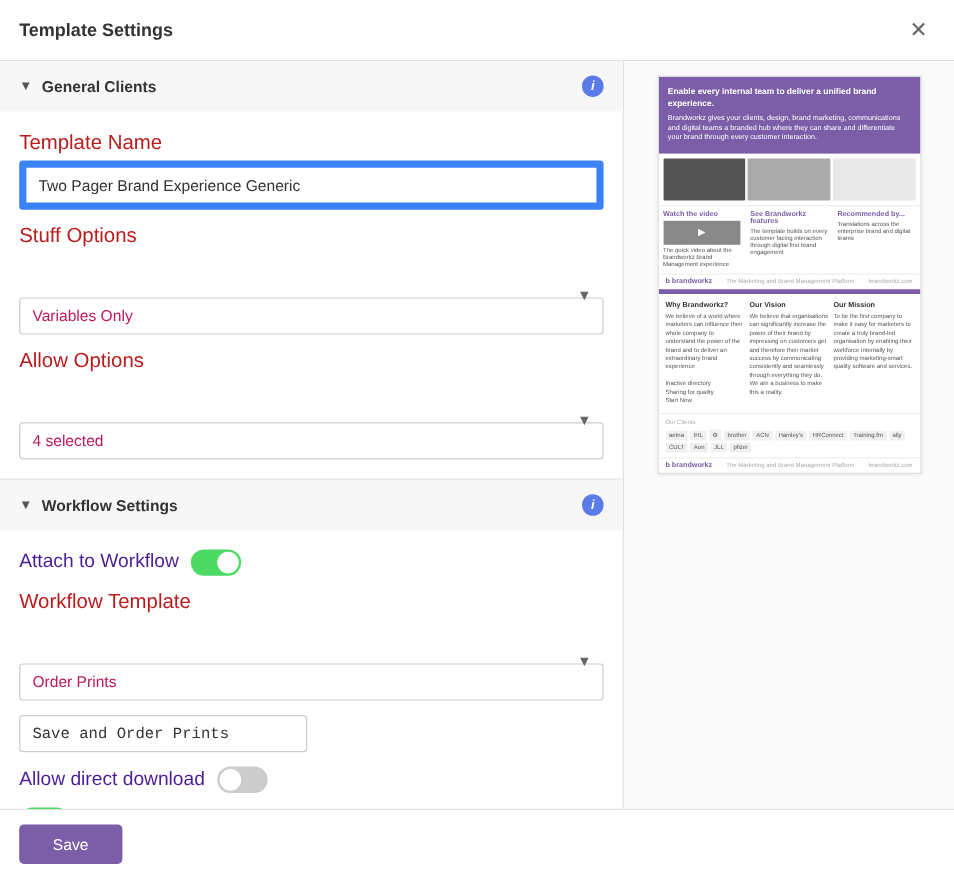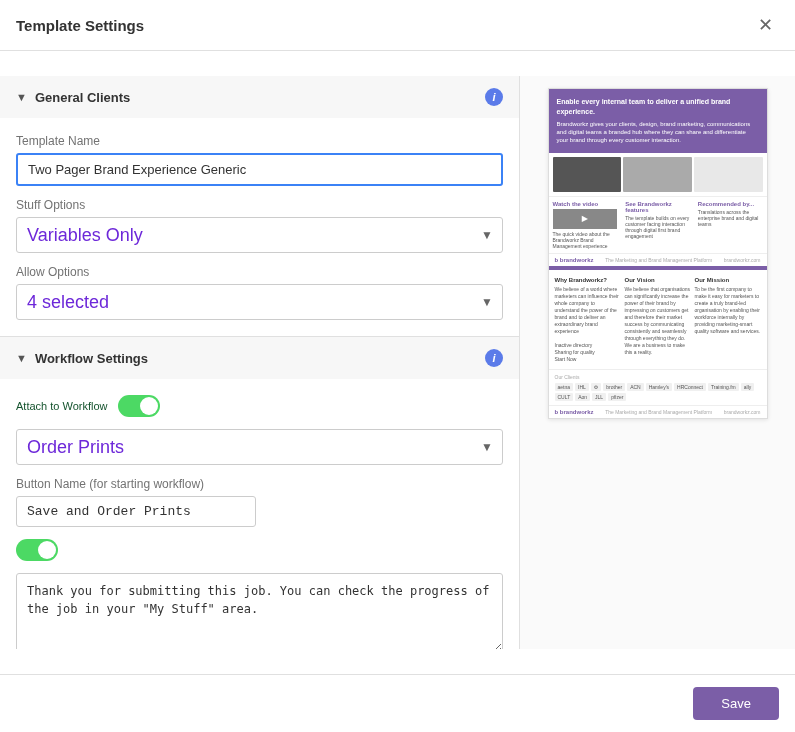--- a/index.html
+++ b/index.html
@@ -14,21 +14,20 @@
       align-items: center;
       justify-content: center;
     }
     .modal {
       width: 795px;
       height: 732px;
       background: #fff;
       display: flex;
       flex-direction: column;
       box-shadow: 0 2px 20px rgba(0,0,0,0.3);
-      gap: 25px;
     }
     .modal-header {
       display: flex;
       align-items: center;
       justify-content: space-between;
       padding: 14px 16px;
       border-bottom: 1px solid #e0e0e0;
       background: #fff;
       flex-shrink: 0;
     }
@@ -104,65 +103,66 @@
       font-weight: bold;
       cursor: pointer;
     }
     .section-body {
       padding: 16px;
       display: flex;
       flex-direction: column;
       gap: 12px;
     }
     .field-label {
-      font-size: 12px;
-      color: #737373;
+      font-size: 17px;
+      color: #b91c1c;
       margin-bottom: 5px;
     }
     .text-input {
       width: 100%;
       padding: 7px 10px;
-      border: 2px solid #3b82f6;
+      border: 6px solid #3b82f6;
       border-radius: 3px;
       font-size: 13px;
       color: #333;
       outline: none;
     }
     .select-wrapper {
       position: relative;
     }
     .select-input {
       width: 100%;
       padding: 7px 30px 7px 10px;
       border: 1px solid #ccc;
       border-radius: 3px;
-      font-size: 18px;
-      color: #6d28d9;
+      font-size: 13px;
+      color: #be185d;
       appearance: none;
       background: #fff;
       cursor: pointer;
       outline: none;
+      margin-top: 36px;
     }
     .select-arrow {
       position: absolute;
       right: 10px;
       top: 50%;
       transform: translateY(-50%);
       pointer-events: none;
       color: #666;
       font-size: 12px;
     }
     .toggle-row {
       display: flex;
       align-items: center;
       gap: 10px;
     }
     .toggle-label {
-      font-size: 11px;
-      color: #14532d;
+      font-size: 16px;
+      color: #4c1d95;
     }
     .toggle {
       position: relative;
       width: 42px;
       height: 22px;
       flex-shrink: 0;
     }
     .toggle input {
       opacity: 0;
       width: 0;
@@ -212,21 +212,20 @@
       border-radius: 3px;
       font-size: 12px;
       color: #333;
       resize: vertical;
       min-height: 80px;
       line-height: 1.5;
       outline: none;
     }
     .modal-footer {
       display: flex;
-      justify-content: flex-end;
       padding: 12px 16px;
       border-top: 1px solid #e0e0e0;
       background: #fff;
       flex-shrink: 0;
     }
     .save-btn {
       background: #7b5ea7;
       color: #fff;
       border: none;
       border-radius: 4px;
@@ -422,35 +421,42 @@
 
           <div class="toggle-row">
             <span class="toggle-label">Attach to Workflow</span>
             <label class="toggle toggle-on">
               <input type="checkbox" checked="" style="">
               <span class="toggle-slider"></span>
             </label>
           </div>
 
           <div>
+            <div class="field-label">Workflow Template</div>
             <div class="select-wrapper">
               <select class="select-input">
                 <option selected="">Order Prints</option>
                 <option>Digital Download</option>
                 <option>Email Send</option>
               </select>
               <span class="select-arrow">▼</span>
             </div>
           </div>
 
           <div>
-            <div class="field-label">Button Name (for starting workflow)</div>
             <input type="text" class="button-name-input" value="Save and Order Prints" style="">
           </div>
 
+          <div class="toggle-row">
+            <span class="toggle-label">Allow direct download</span>
+            <label class="toggle toggle-off">
+              <input type="checkbox" style="">
+              <span class="toggle-slider"></span>
+            </label>
+          </div>
 
           <div class="toggle-row">
             <label class="toggle toggle-on">
               <input type="checkbox" checked="" style="">
               <span class="toggle-slider"></span>
             </label>
           </div>
 
           <div>
             <textarea class="textarea-input" style="">Thank you for submitting this job. You can check the progress of the job in your "My Stuff" area.</textarea>

